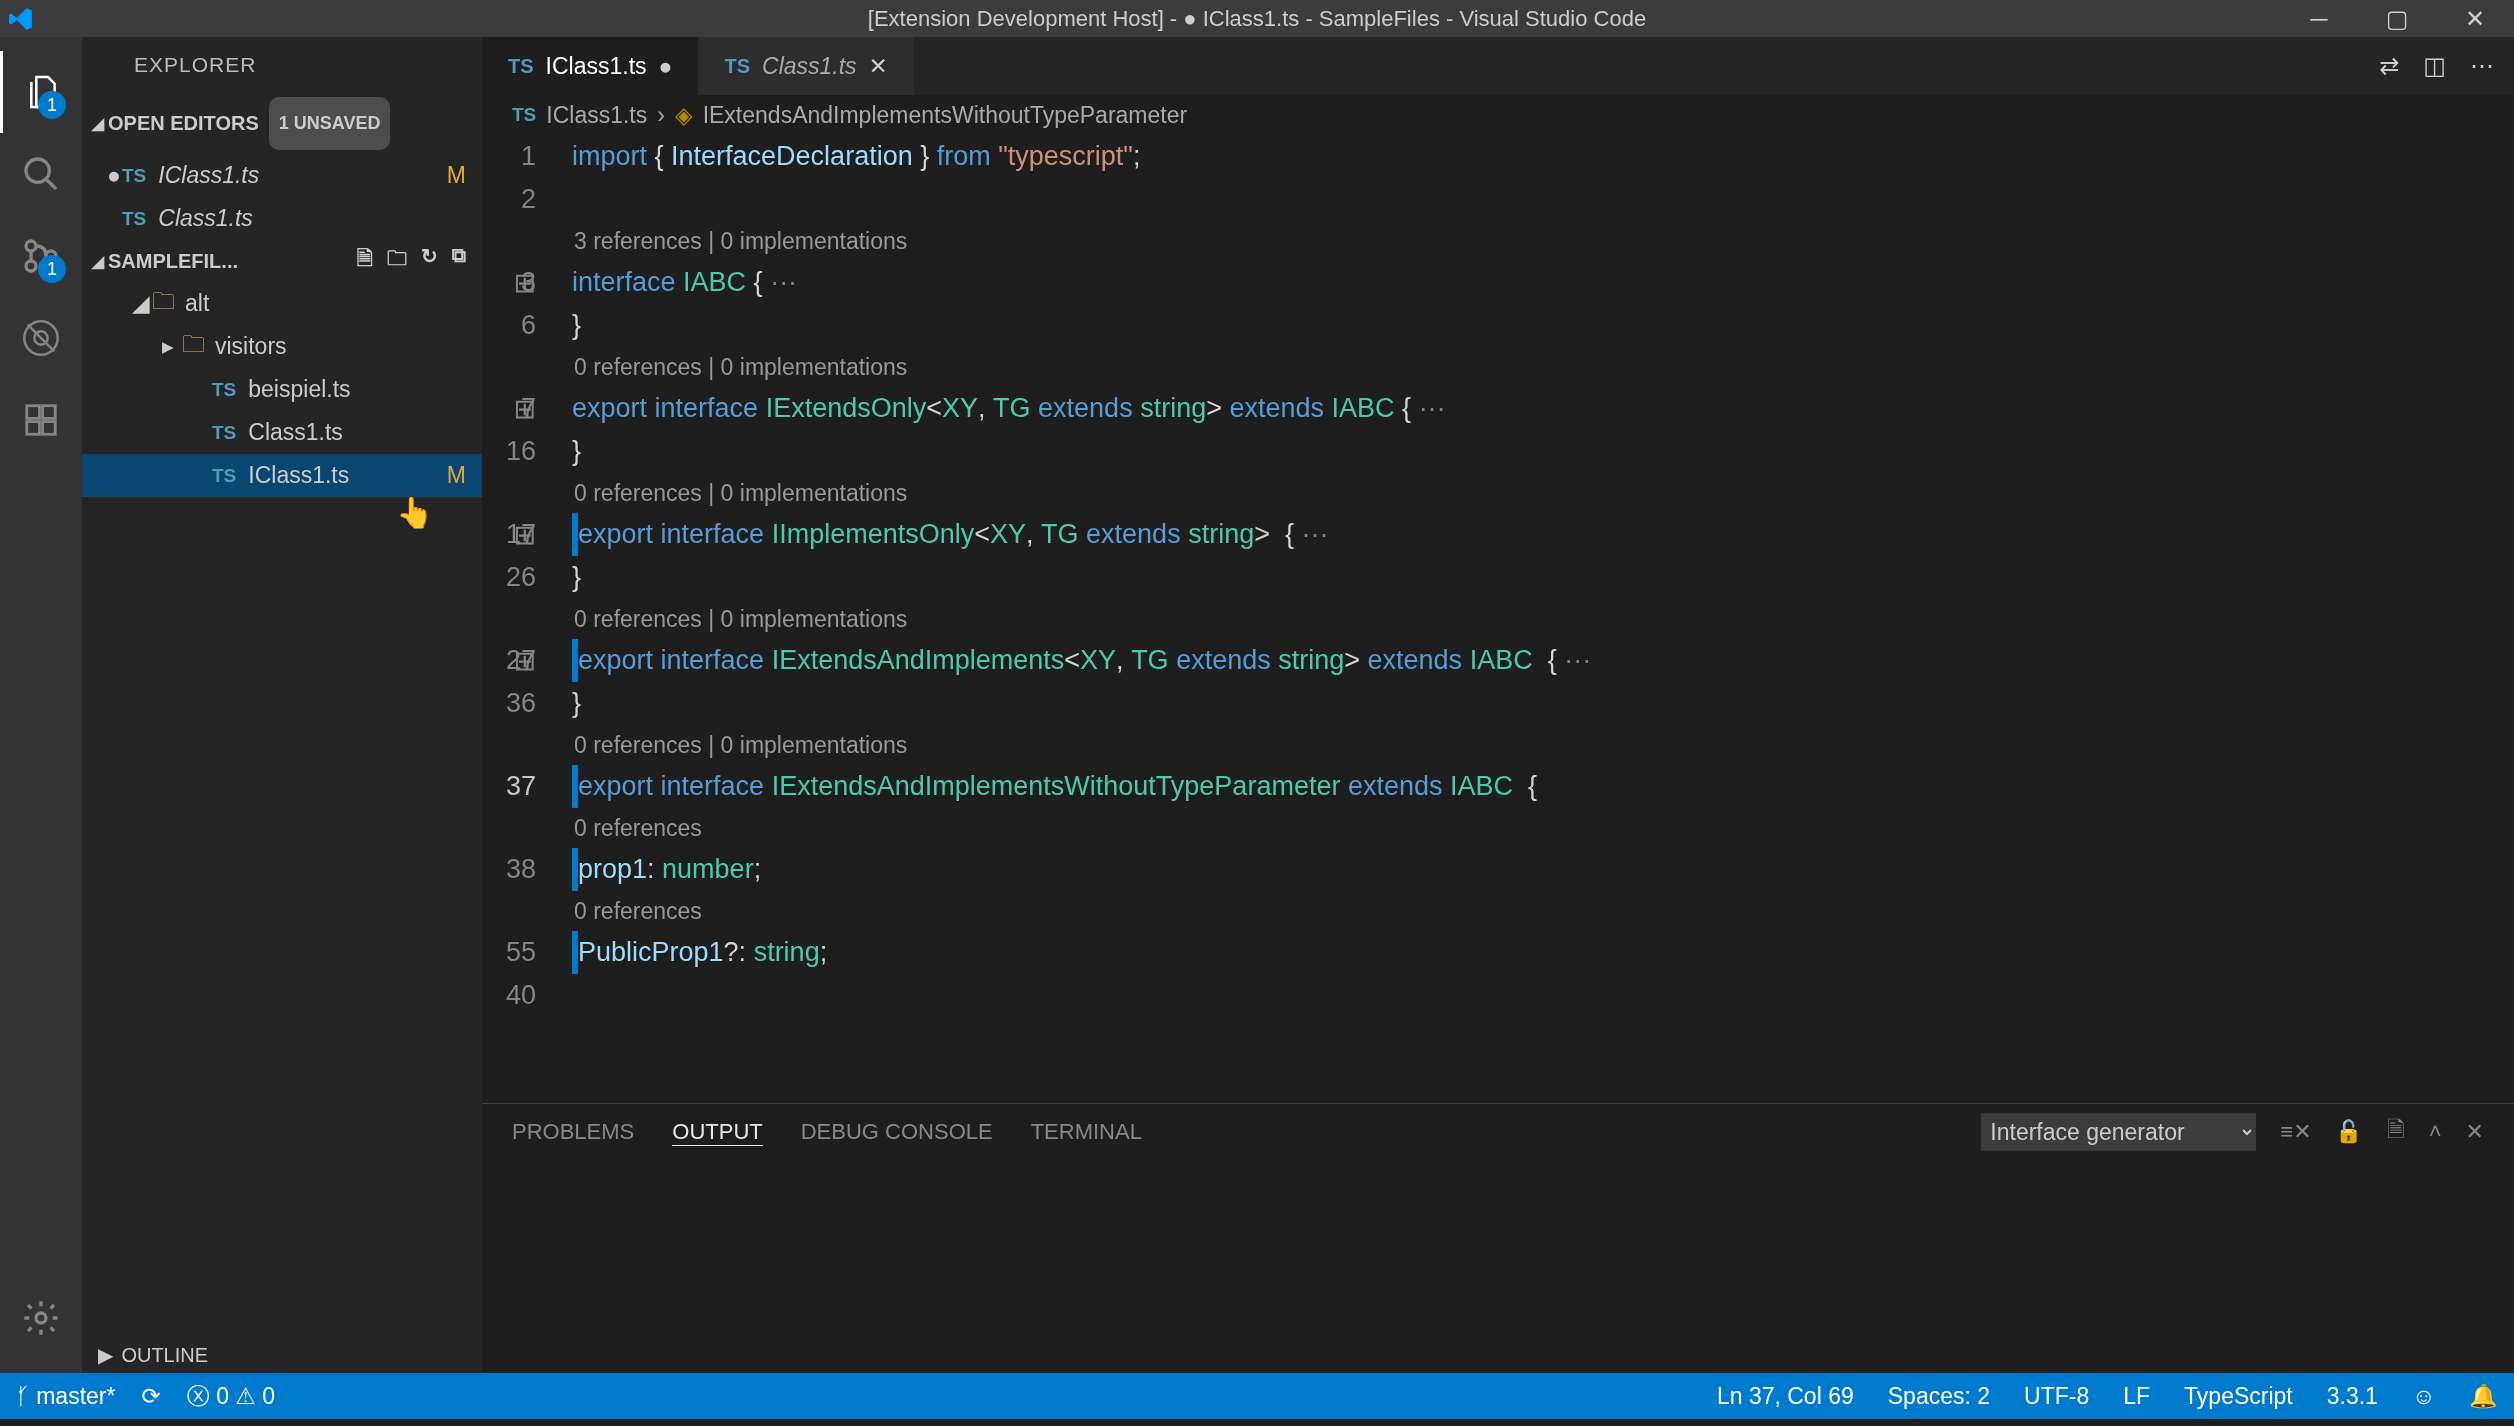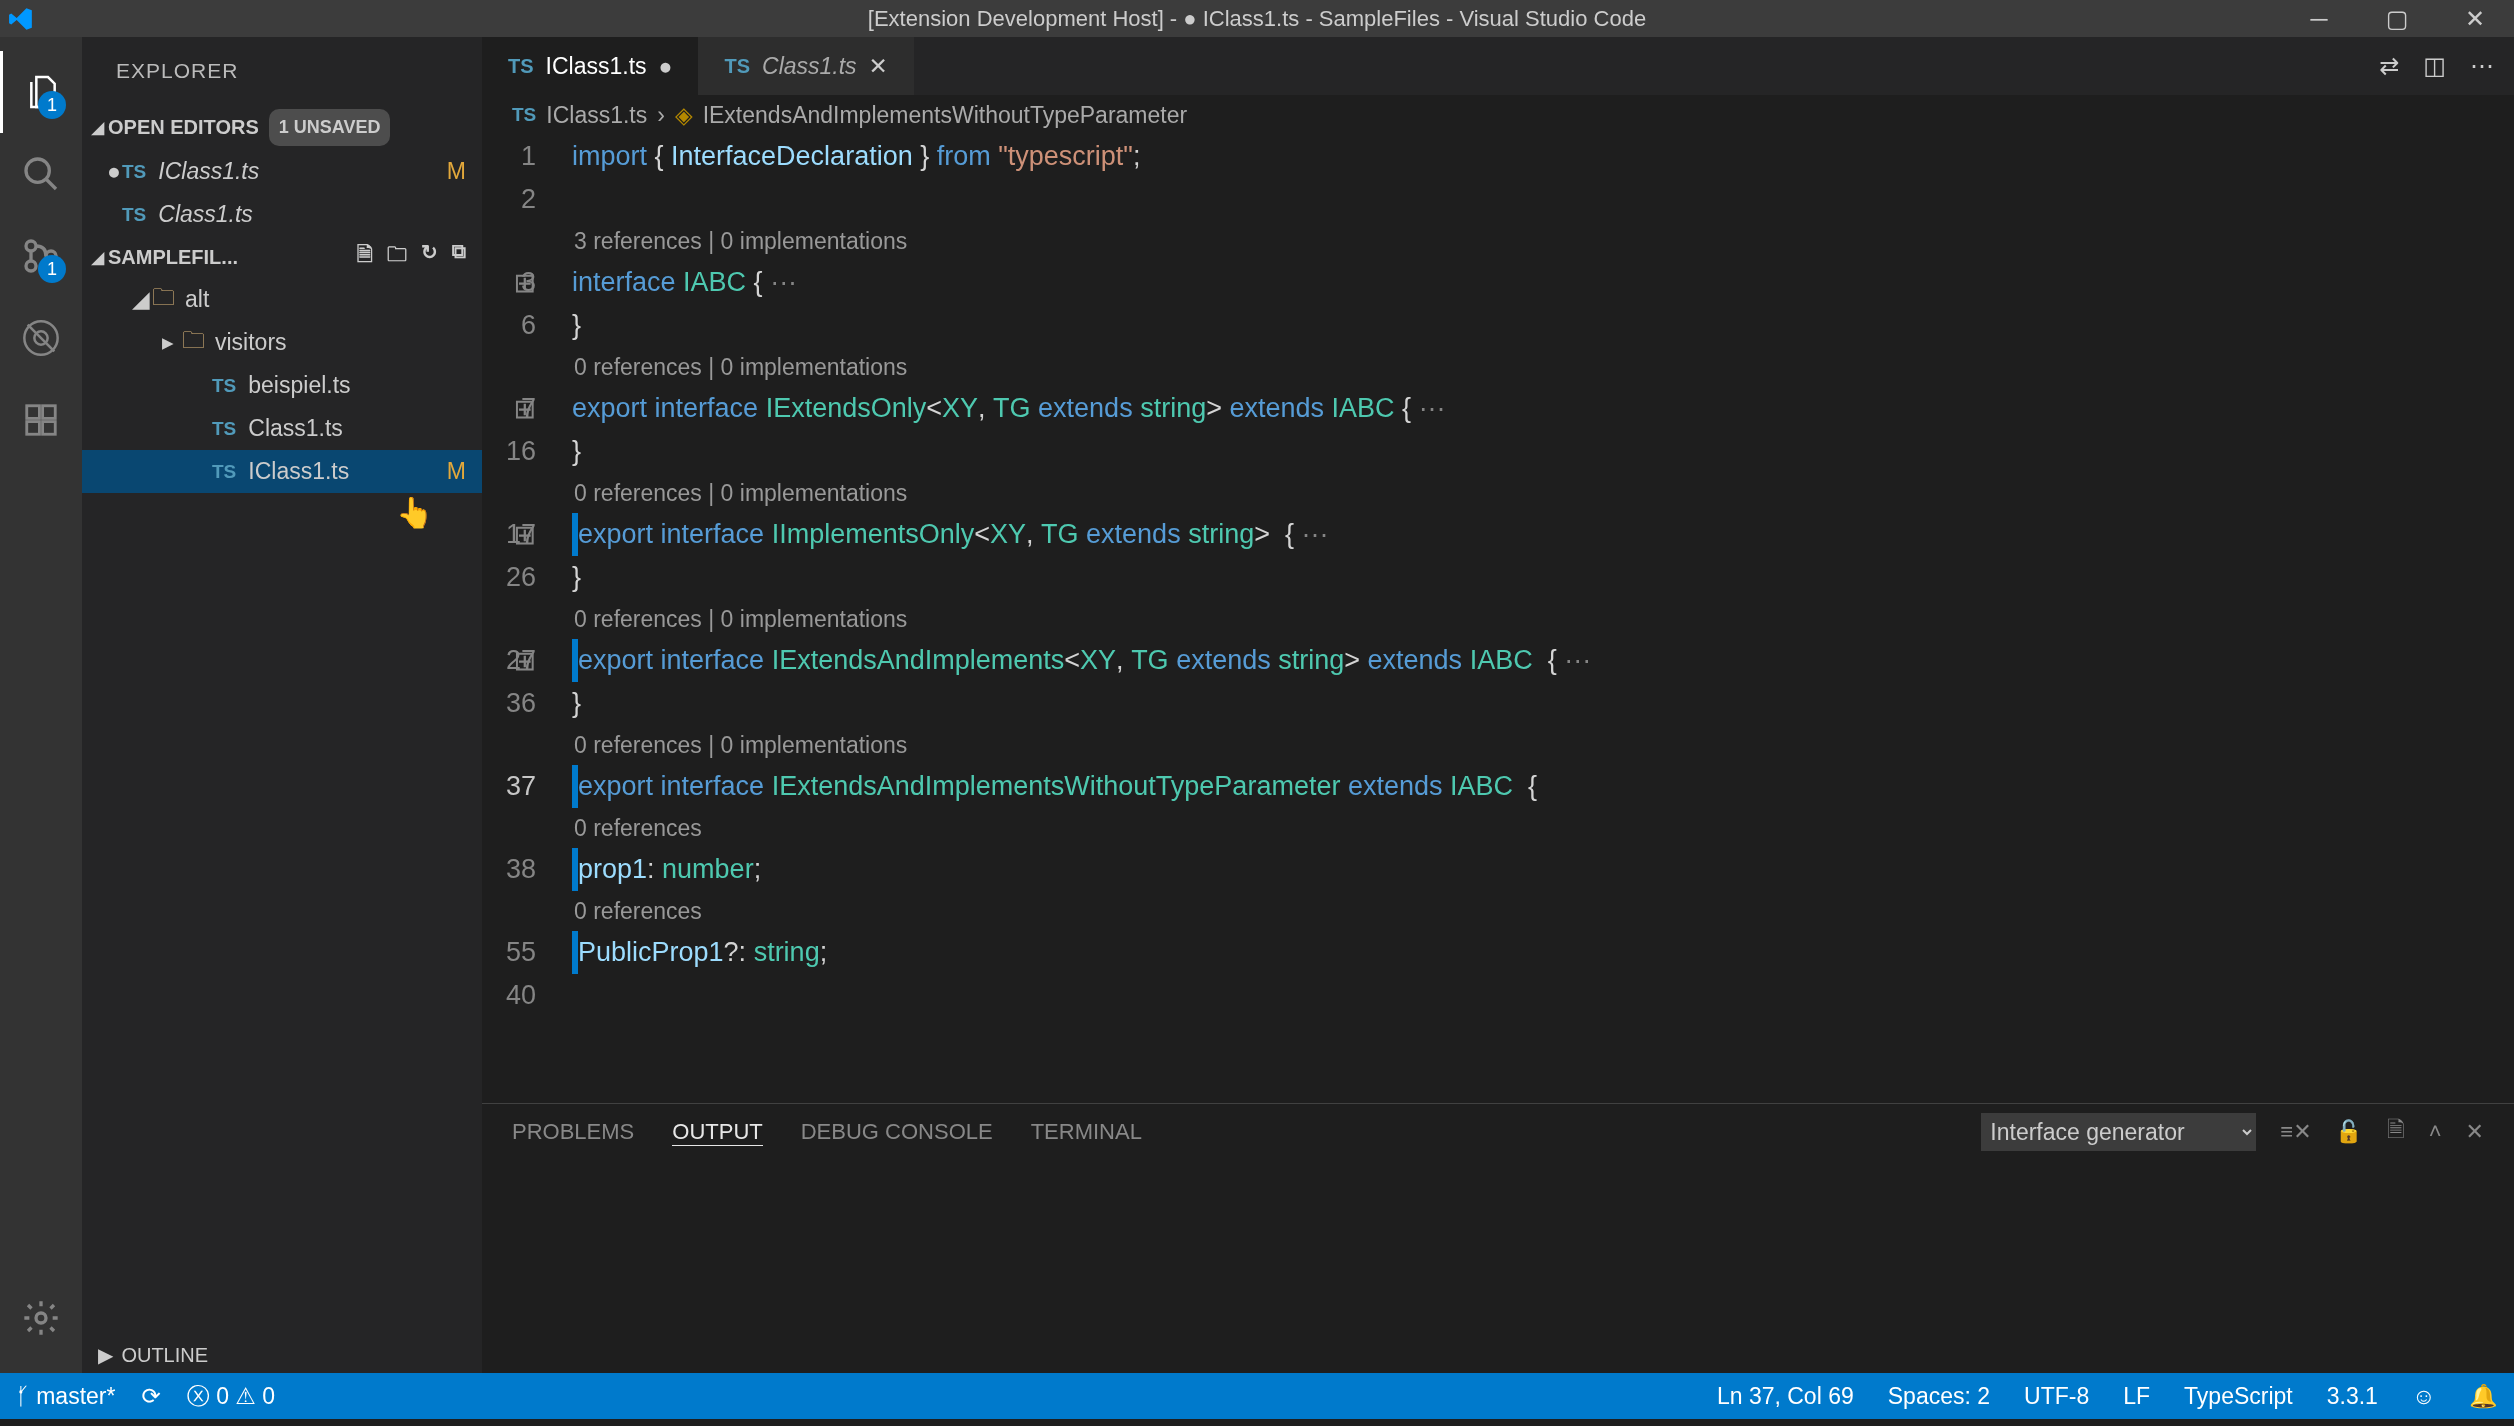--- a/index.html
+++ b/index.html
@@ -9,24 +9,24 @@
 .titlebar .title { color:#ccc; font-size:22px; }
 .titlebar .winbtns { position:absolute; right:0; display:flex; }
 .titlebar .winbtn { width:78px; height:40px; display:flex; align-items:center; justify-content:center; color:#ccc; }
 .shell { display:flex; height:1336px; }
 .activitybar { width:82px; background:#333333; display:flex; flex-direction:column; align-items:center; padding-top:14px; position:relative; }
 .activitybar .icon { width:82px; height:82px; display:flex; align-items:center; justify-content:center; color:#777; position:relative; }
 .activitybar .icon.active { border-left:3px solid #fff; color:#fff; }
 .activitybar .badge { position:absolute; bottom:14px; right:16px; background:#007acc; color:#fff; border-radius:50%; width:28px; height:28px; font-size:18px; display:flex; align-items:center; justify-content:center; }
 .activitybar .settings { margin-top:auto; margin-bottom:14px; }
 .sidebar { width:400px; background:#252526; display:flex; flex-direction:column; }
-.sidebar-title { padding:22px 34px; color:#bbb; font-size:21px; letter-spacing:1px; }
+.sidebar-title { padding:16px 34px; color:#bbb; font-size:21px; letter-spacing:1px;margin-left:18px; }
 .section-hdr { display:flex; align-items:center; padding:4px 6px; font-size:20px; color:#ccc; font-weight:600; }
 .section-hdr .chev { width:20px; text-align:center; font-size:16px; }
-.section-hdr .badge2 { background:#4d4d4d; color:#ccc; font-size:18px; padding:8px 10px; border-radius:10px; margin-left:10px; }
+.section-hdr .badge2 { background:#4d4d4d; color:#ccc; font-size:18px; padding:16px 10px; border-radius:10px; margin-left:10px; }
 .section-hdr .ti { margin-left:auto; display:flex; gap:14px; padding-right:10px; color:#ccc; }
 .tree-row { display:flex; align-items:center; height:43px; padding-left:24px; font-size:23px; color:#ccc; }
 .tree-row.sel { background:#094771; }
 .tree-row .dot { width:16px; text-align:center; color:#ccc; }
 .tree-row .icn { color:#519aba; margin-right:12px; font-weight:600; font-size:19px; }
 .tree-row .lbl { font-style:italic; }
 .tree-row .lbl.reg { font-style:normal; }
 .tree-row .M { margin-left:auto; margin-right:16px; color:#e2a83b; }
 .tree-row.ind1 { padding-left:50px; }
 .tree-row.ind2 { padding-left:80px; }

